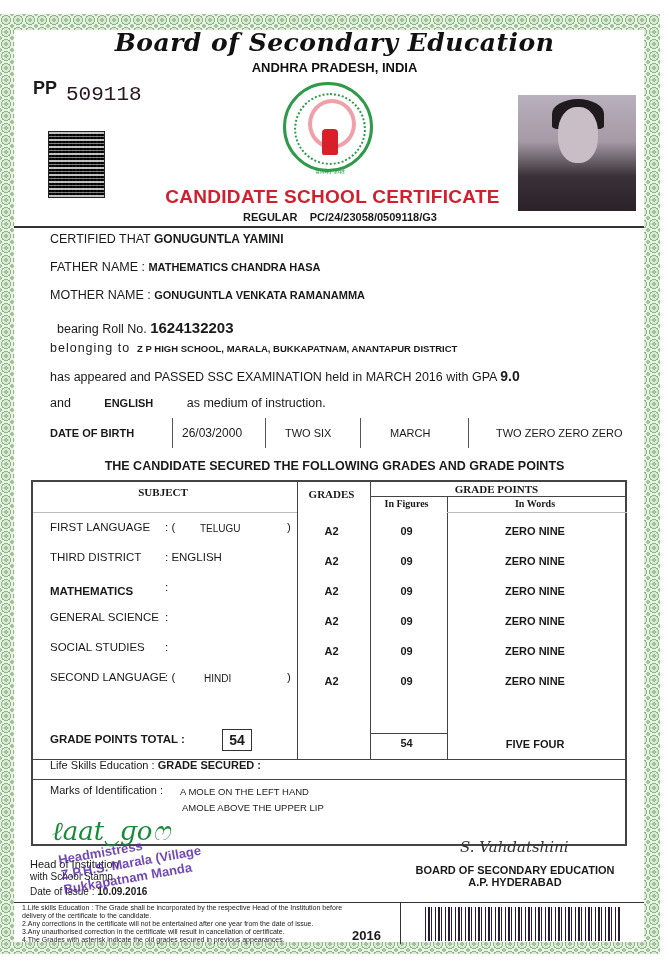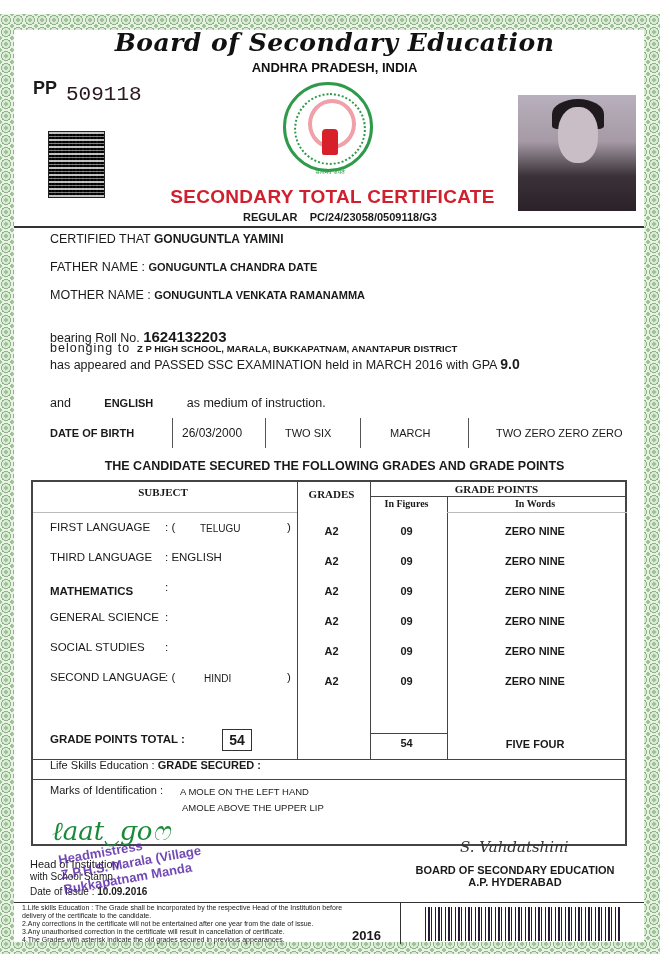--- a/index.html
+++ b/index.html
@@ -60,51 +60,51 @@
 <div class="abs subtitle">ANDHRA PRADESH, INDIA</div>
 <div class="abs pp">PP</div>
 <div class="abs ppnum">509118</div>
 <div class="abs qr"></div>
 <div class="abs emblem">
   <div class="ring2"></div>
     <div class="ring3"></div>
     <div class="lion"></div>
 </div>
 <div class="abs" style="left:300px;top:168px;width:60px;text-align:center;font-size:6px;color:#2e9a4a;">सत्यमेव जयते</div>
-<div class="abs cert-title">SECONDARY TOTAL CERTIFICATE</div>
+<div class="abs cert-title">CANDIDATE SCHOOL CERTIFICATE</div>
 <div class="abs reg">
   <span>REGULAR</span>&nbsp;&nbsp;&nbsp;&nbsp;<span>PC/24/23058/0509118/G3</span>
 </div>
 <div class="abs photo">
   <div class="hair"></div>
     <div class="face"></div>
 </div>
 <div class="abs hline" style="top:226px;"></div>
 
 <div class="abs line" style="top:232px;">
   <span>CERTIFIED  THAT</span>
   <span style="font-weight:bold;font-size:12px;">GONUGUNTLA YAMINI</span>
 </div>
 <div class="abs line" style="top:260px;">
   <span>FATHER NAME   :</span>
-  <span class="val">GONUGUNTLA CHANDRA DATE</span>
+  <span class="val">MATHEMATICS CHANDRA HASA</span>
 </div>
 <div class="abs line" style="top:288px;">
   <span>MOTHER NAME :</span>
   <span class="val">GONUGUNTLA VENKATA RAMANAMMA</span>
 </div>
-<div class="abs line" style="top:328px;">
+<div class="abs line" style="top:319px;margin-left:7px;">
   <span>bearing Roll No.</span>
   <span style="font-weight:bold;font-size:15px;">1624132203</span>
 </div>
 <div class="abs line" style="top:341px;">
   <span style="letter-spacing:1px;">belonging to</span>
   &nbsp;<span style="font-weight:bold;font-size:9.5px;">Z P HIGH SCHOOL, MARALA, BUKKAPATNAM, ANANTAPUR DISTRICT</span>
 </div>
-<div class="abs line" style="top:356px;">
+<div class="abs line" style="top:368px;">
   <span>has appeared and PASSED SSC EXAMINATION held in MARCH 2016 with GPA</span>
   <span style="font-weight:bold;font-size:14px;">9.0</span>
 </div>
 <div class="abs line" style="top:396px;">
   <span>and</span>
   <span class="val" style="margin-left:30px;">ENGLISH</span>
   <span style="margin-left:30px;">as medium of instruction.</span>
 </div>
 
 <div class="abs dob">
@@ -139,21 +139,21 @@
 <div class="th" style="left:445px;width:180px;top:498px;font-size:10px;">In Words</div>
 
 <div id="grade-rows">
     <div class="abs subj" style="top:521px;">FIRST LANGUAGE</div>
     <div class="abs paren" style="left:165px;top:521px;">: (</div>
     <div class="abs paren" style="left:200px;top:523px;font-size:10px;">TELUGU</div>
     <div class="abs paren" style="left:287px;top:521px;">)</div>
     <div class="abs gcell" style="left:295px;width:73px;top:525px;">A2</div>
     <div class="abs gcell" style="left:368px;width:77px;top:525px;">09</div>
     <div class="abs gcell" style="left:445px;width:180px;top:525px;">ZERO NINE</div>
-    <div class="abs subj" style="top:551px;">THIRD LANGUAGE</div>
+    <div class="abs subj" style="top:551px;">THIRD DISTRICT</div>
     <div class="abs paren" style="left:165px;top:551px;">: ENGLISH</div>
     <div class="abs paren" style="left:200px;top:553px;font-size:10px;"></div>
     <div class="abs paren" style="left:287px;top:551px;"></div>
     <div class="abs gcell" style="left:295px;width:73px;top:555px;">A2</div>
     <div class="abs gcell" style="left:368px;width:77px;top:555px;">09</div>
     <div class="abs gcell" style="left:445px;width:180px;top:555px;">ZERO NINE</div>
     <div class="abs subj" style="top:585px;font-weight:bold;">MATHEMATICS</div>
     <div class="abs paren" style="left:165px;top:581px;">:</div>
     <div class="abs paren" style="left:200px;top:583px;font-size:10px;"></div>
     <div class="abs paren" style="left:287px;top:581px;"></div>

